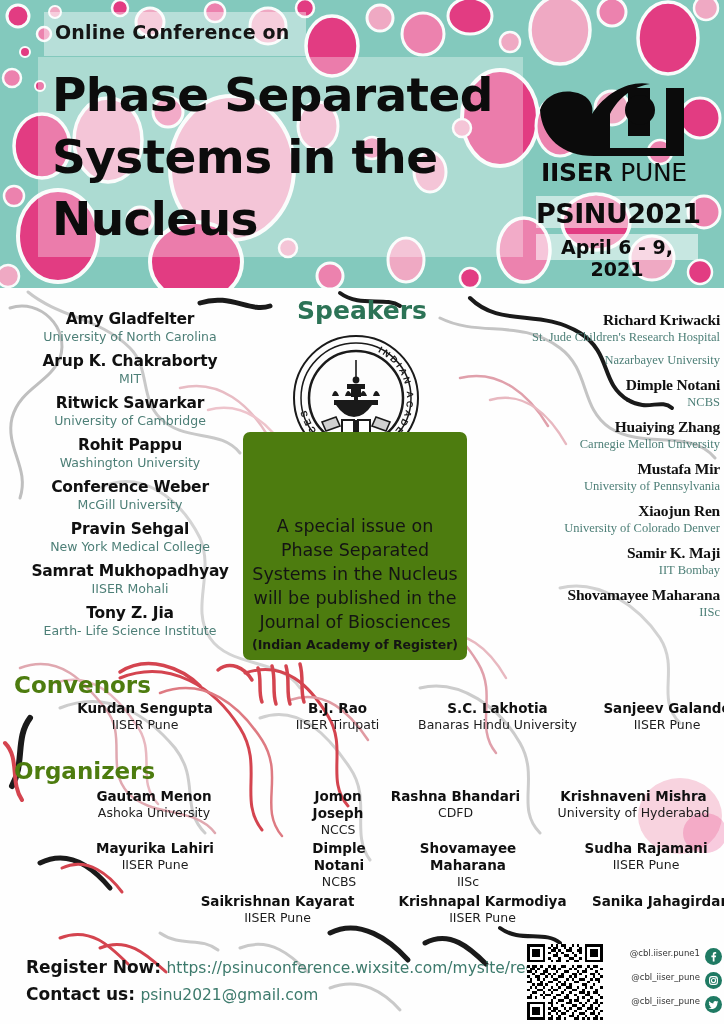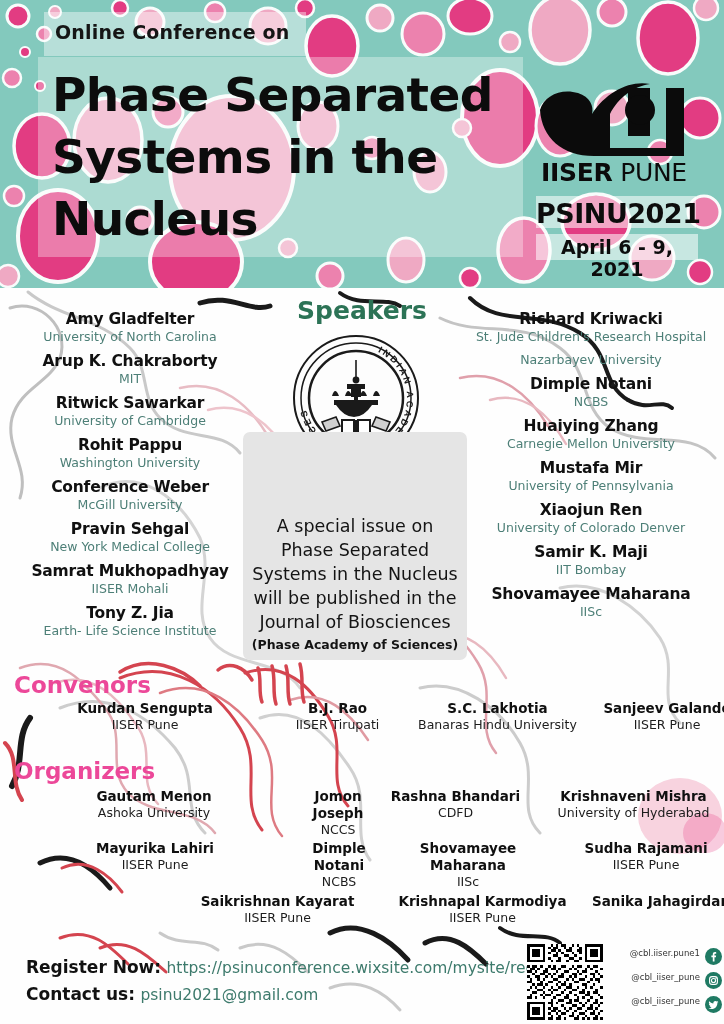--- a/index.html
+++ b/index.html
@@ -64,37 +64,37 @@
   
   .body-bg { position:absolute; left:0; top:288px; width:724px; height:736px; background:#fefefe; overflow:hidden; }
   .body-bg svg { position:absolute; left:0; top:0; }
 
   
   .speakers-head {
     position:absolute; left:0; top:296px; width:724px; text-align:center;
     font-size:25px; font-weight:bold; color:#2c7356;
   }
   .sec-head {
-    position:absolute; font-size:23px; font-weight:bold; color:#ec4899;
+    position:absolute; font-size:23px; font-weight:bold; color:#4d7c0f;
   }
   .convenors-head { left:14px; top:672px; }
   .organizers-head { left:14px; top:758px; }
 
   .col-left  { position:absolute; left:10px; top:310px; width:240px; text-align:center; }
-  .col-right { position:absolute; left:462px; top:310px; width:258px; text-align:center; }
+  .col-right { position:absolute; left:462px; top:310px; width:258px; text-align:right;font-family:Liberation Serif, serif; }
 
   .person { margin-bottom:7px; }
   .p-name { font-size:15.5px; font-weight:bold; color:#101010; line-height:19px; letter-spacing:-0.2px; }
   .p-aff  { font-size:12.5px; color:#4d7f77; line-height:16px; }
 
   
   .seal { position:absolute; left:292px; top:334px; width:128px; height:128px; }
   .special-box {
     position:absolute; left:243px; top:432px; width:224px; height:228px;
-    background:#e5e5e5; border-radius:7px;
+    background:#4d7c0f; border-radius:7px;
     display:flex; flex-direction:column; align-items:center; justify-content:flex-end;
     padding-bottom:8px;
   }
   .special-text {
     font-size:17.5px; color:#141414; text-align:center; line-height:24px; width:210px;
   }
   .special-sub { font-size:12.5px; font-weight:bold; color:#141414; text-align:center; margin-top:3px; }
 
   
   .row { position:absolute; width:724px; display:flex;margin-left:20px; }
@@ -373,21 +373,21 @@
     <path d="M68 62 q3 -10 7 0 z" fill="#1a1a1a"></path>
     <path d="M81 62 q3 -10 7 0 z" fill="#1a1a1a"></path>
     <path d="M50 86 h12 v14 h-12 z M66 86 h12 v14 h-12 z" fill="#fff" stroke="#1a1a1a" stroke-width="2"></path>
     <path d="M64 86 v14" stroke="#1a1a1a" stroke-width="2"></path>
     <path d="M30 88 l14 -5 l4 9 l-14 5 z" fill="#d0d0d0" stroke="#1a1a1a" stroke-width="1.6"></path>
     <path d="M98 88 l-14 -5 l-4 9 l14 5 z" fill="#d0d0d0" stroke="#1a1a1a" stroke-width="1.6"></path>
   </svg>
 
   <div class="special-box">
     <div class="special-text">A special issue on Phase Separated Systems in the Nucleus will be published in the Journal of Biosciences</div>
-    <div class="special-sub">(Phase Academy of Sciences)</div>
+    <div class="special-sub">(Indian Academy of Register)</div>
   </div>
 
   <div class="sec-head convenors-head">Convenors</div>
   <div class="row conv-row">
     <div class="cell">
       <div class="c-name">Kundan Sengupta</div>
       <div class="c-aff">IISER Pune</div>
     </div>
     <div class="cell">
       <div class="c-name">B.J. Rao</div>

